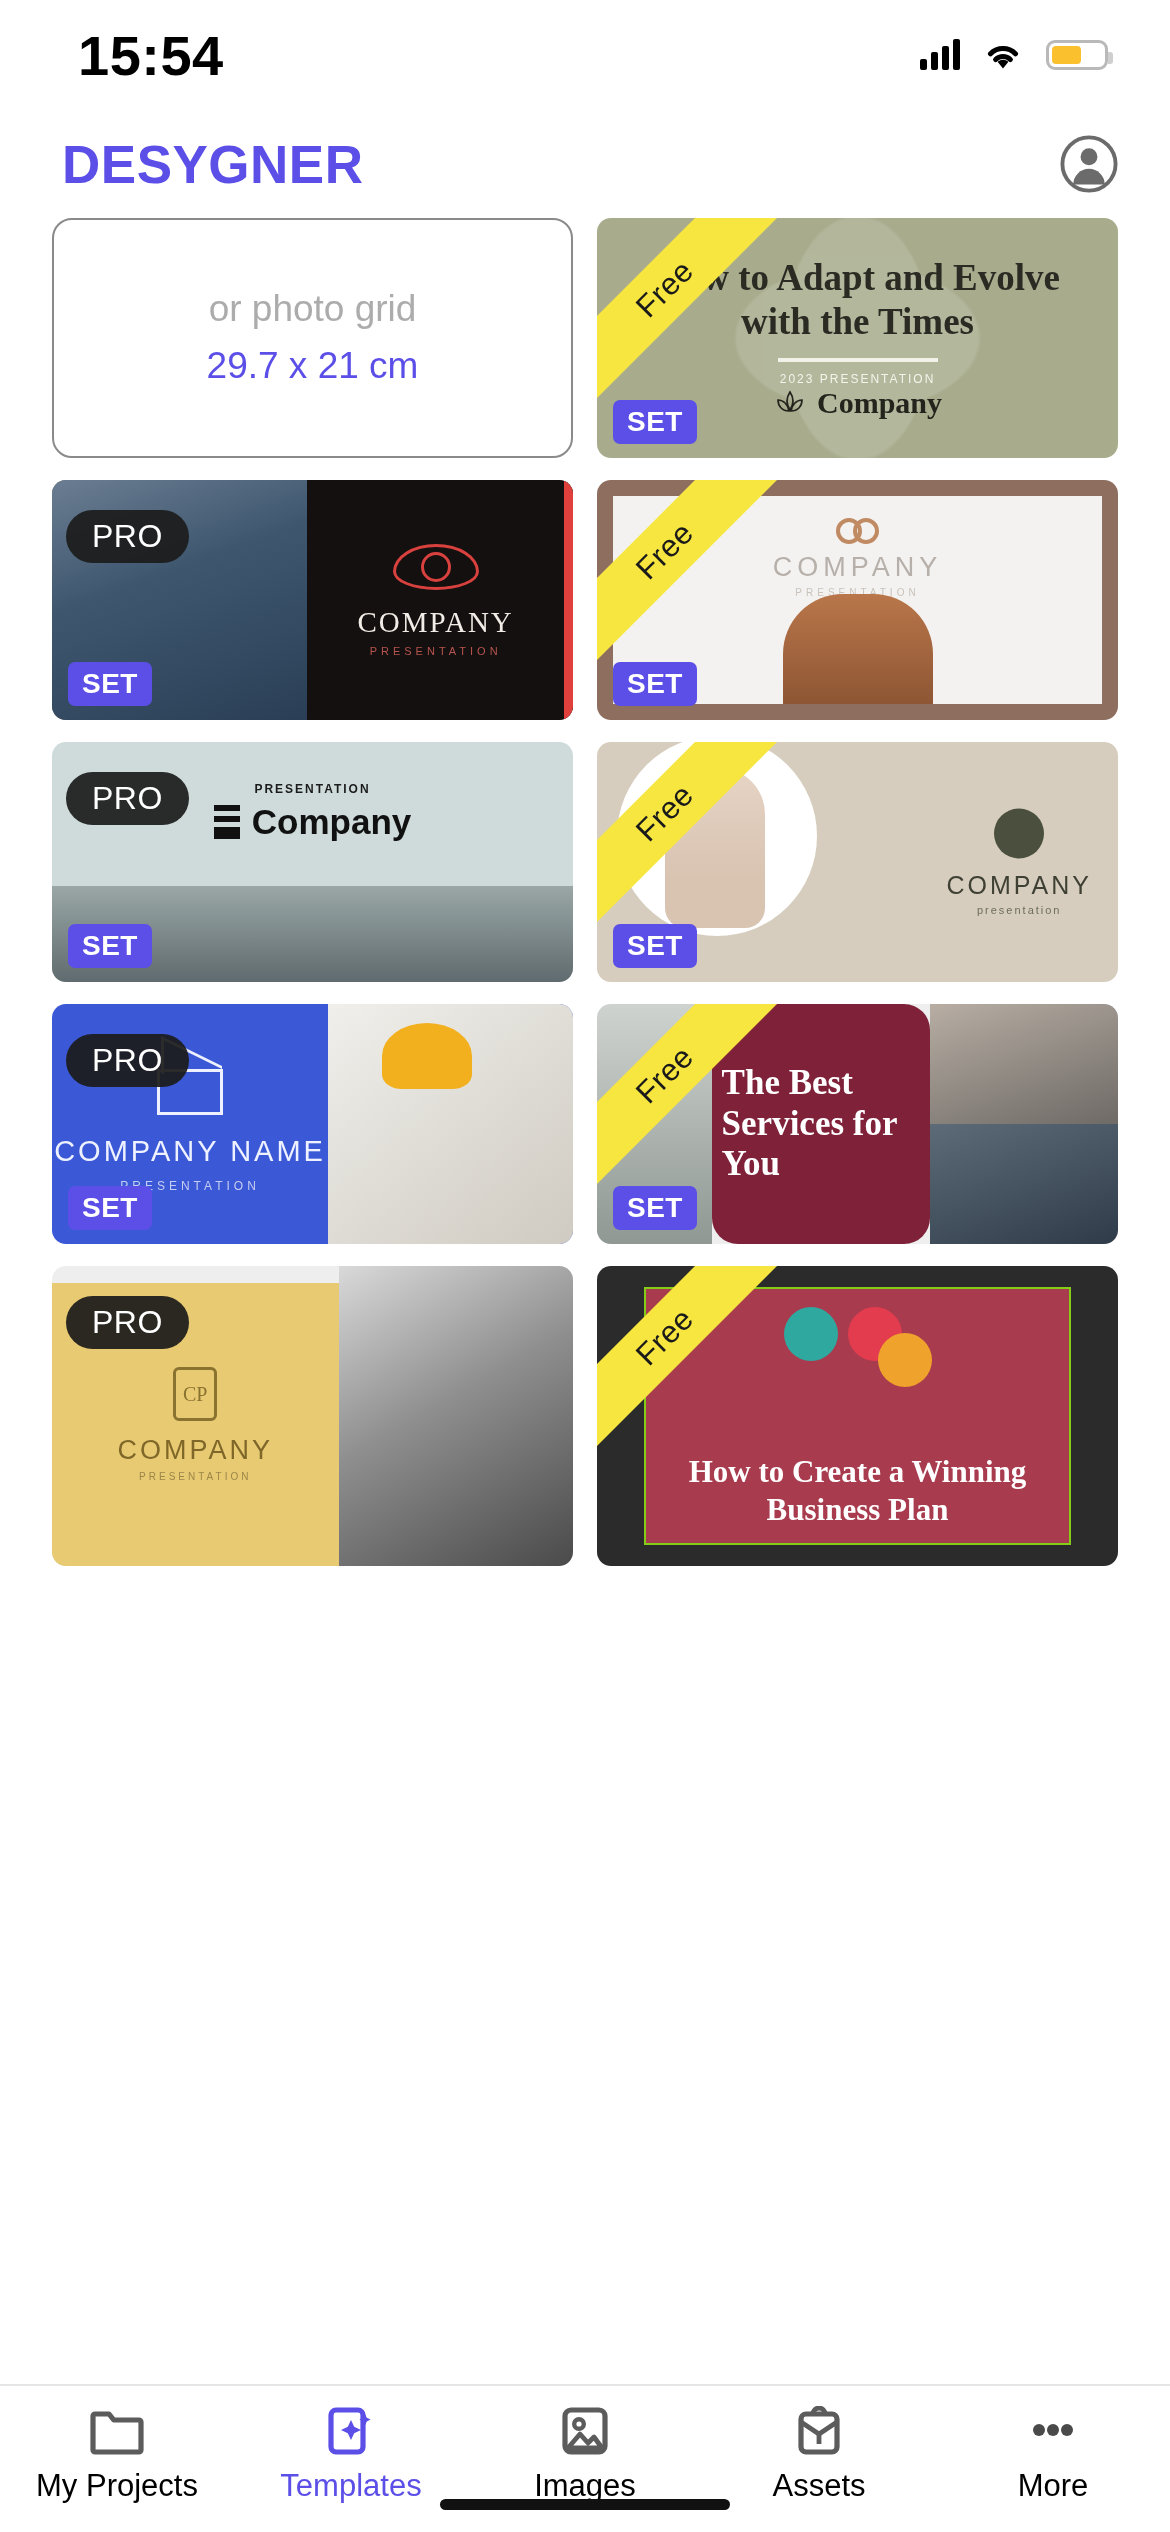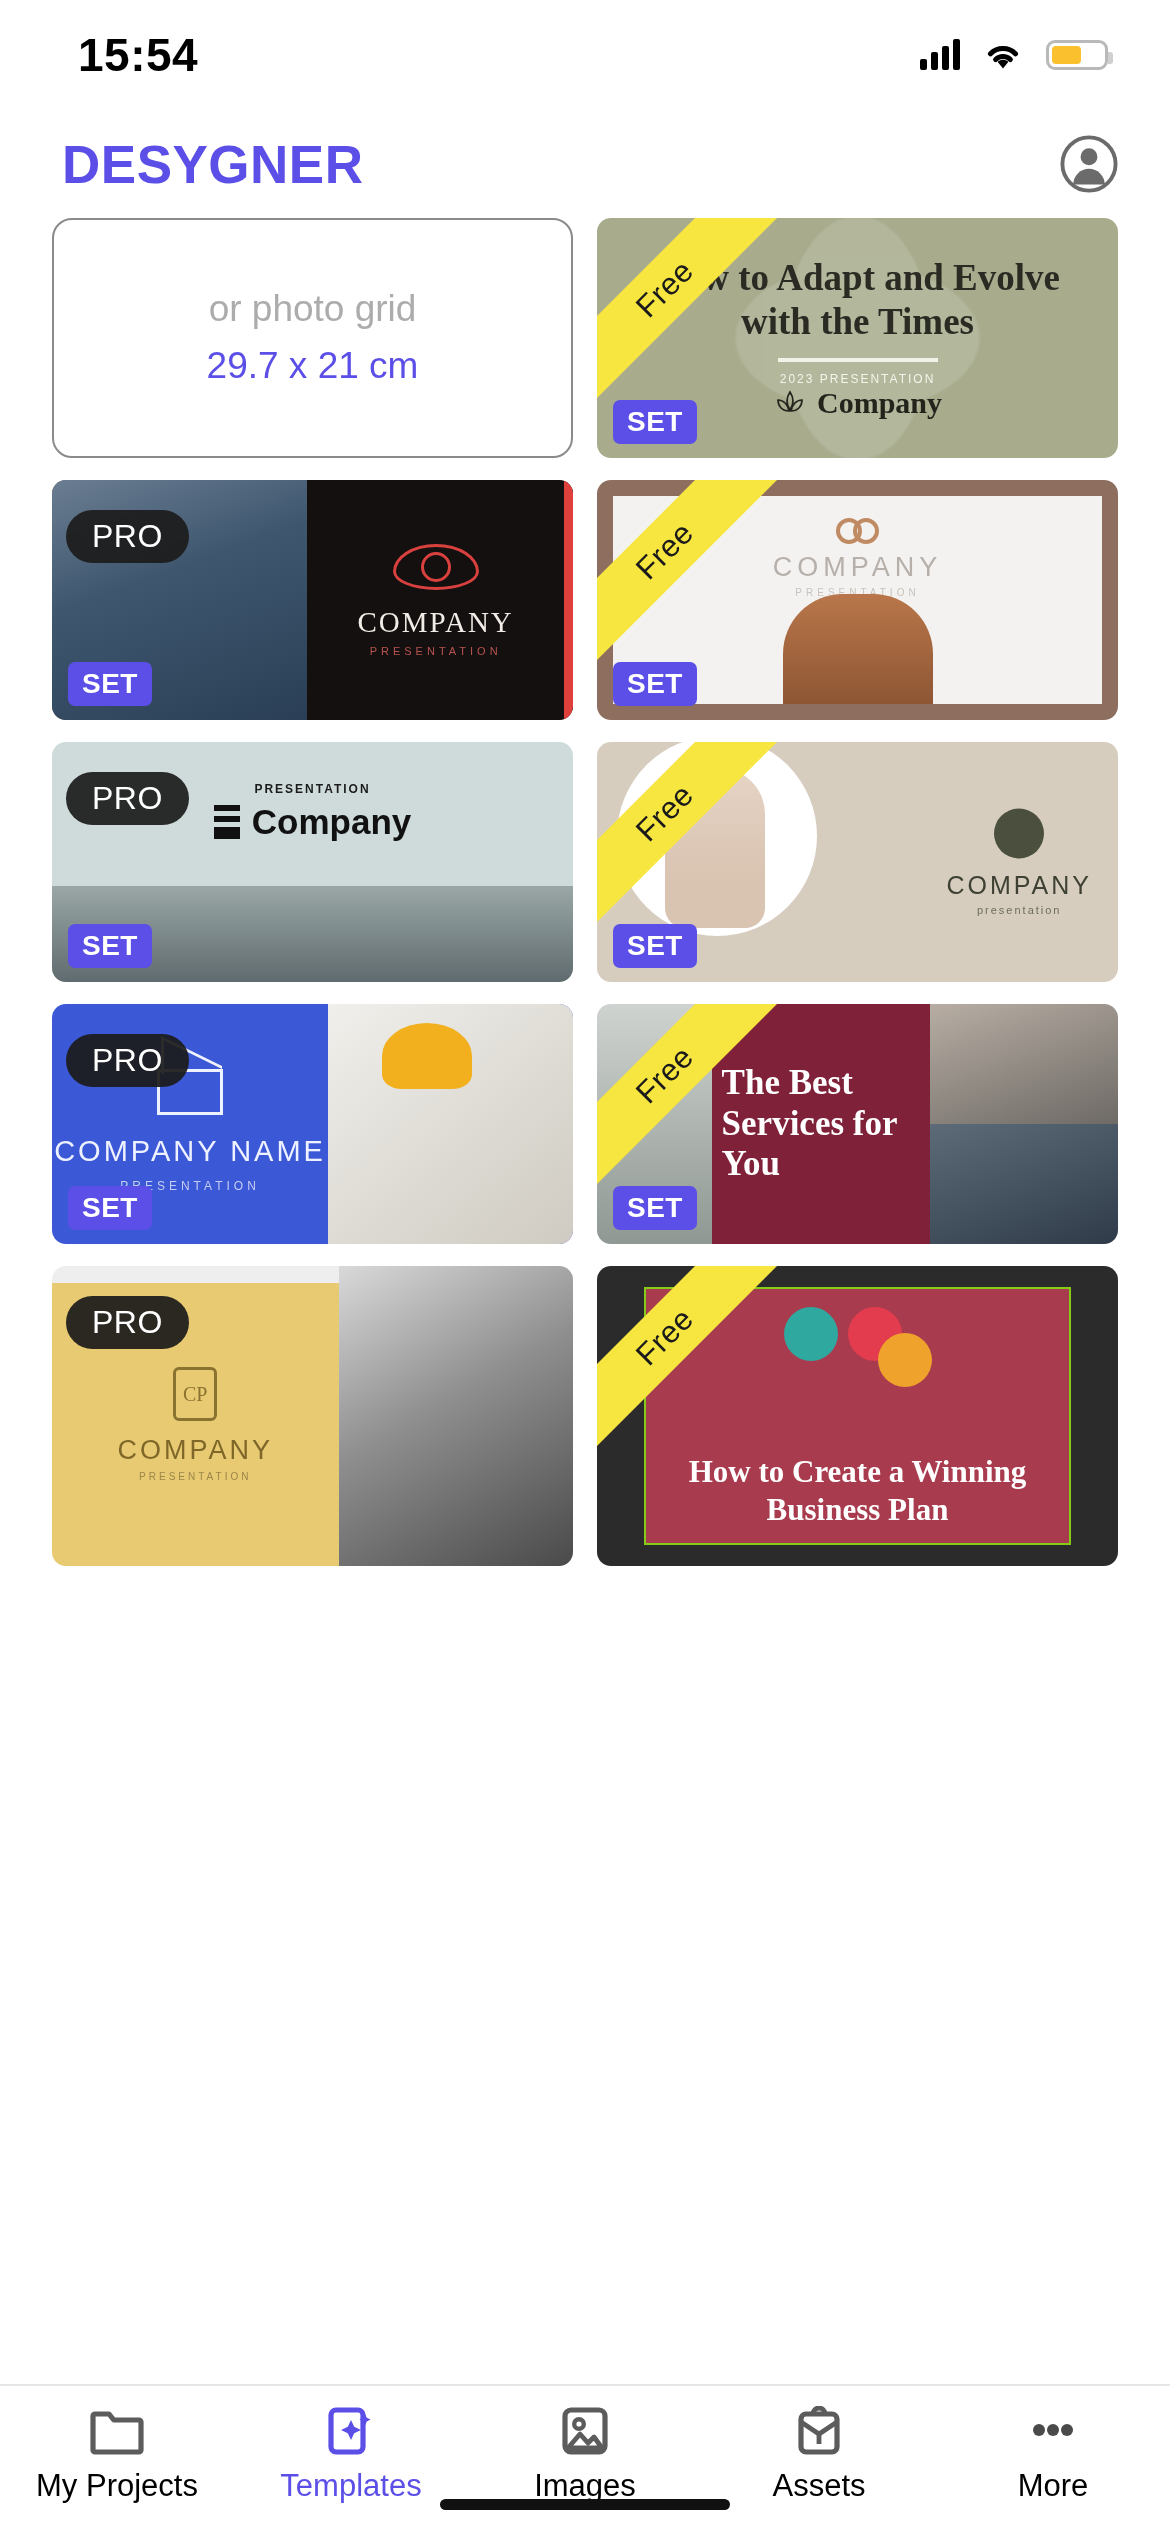--- a/index.html
+++ b/index.html
@@ -10,21 +10,21 @@
     overflow:hidden;
     position:relative;
   }
 
   
   .statusbar {
     height:110px; width:100%;
     display:flex; align-items:center; justify-content:space-between;
     padding:0 62px 0 78px;
   }
-  .status-time { font-size:46px; font-weight:600; color:#000; letter-spacing:0.5px; }
+  .status-time { font-size:56px; font-weight:600; color:#000; letter-spacing:0.5px; }
   .status-right { display:flex; align-items:center; gap:22px; }
   .sig2 { display:flex; align-items:flex-end; gap:4px; height:30px; margin-left:-14px;}
   .sig2 i { display:block; width:7px; background:#000; border-radius:2px; }
   .sig2 i:nth-child(1){height:11px;} .sig2 i:nth-child(2){height:18px;}
   .sig2 i:nth-child(3){height:24px;} .sig2 i:nth-child(4){height:31px;}
   .wifi { width:42px; height:32px; position:relative; }
   .batt {
     width:62px; height:30px; border:3px solid #b9b9b9; border-radius:9px;
     position:relative; display:flex; align-items:center; padding:3px;
   }
@@ -173,21 +173,21 @@
      width:58px; height:34px; border-top:3px solid #eef1ff; border-left:3px solid #eef1ff;
      transform:skewY(26deg); }
   .blue-co { font-size:29px; color:#eef1ff; letter-spacing:3px; text-align:center;
      line-height:1.25; }
   .blue-sub { font-size:12px; color:#c6cdf2; letter-spacing:4px; margin-top:10px; }
 
   
   .t-maroon { display:grid; grid-template-columns:22% 42% 36%; }
   .t-maroon .ph1 { background:linear-gradient(180deg,#cfd3d0 0%,#8f9893 100%); }
   .t-maroon .mid { background:#7E2139; display:flex; align-items:center;
-     justify-content:center; padding:0 10px; }
+     justify-content:center; padding:0 10px;border-radius:26px; }
   .t-maroon .ph2 { display:grid; grid-template-rows:1fr 1fr; }
   .t-maroon .ph2 div:nth-child(1){ background:linear-gradient(160deg,#b7ada3,#6e6a66); }
   .t-maroon .ph2 div:nth-child(2){ background:linear-gradient(160deg,#5d6b78,#2f3b48); }
   .maroon-title { font-family:"Liberation Serif", serif; font-weight:700;
      font-size:35px; color:#fff; line-height:1.16; }
 
   
   .t-yellow { display:flex; }
   .t-yellow .pane { width:55%; background:#E8CA72; display:flex;
      flex-direction:column; align-items:center; justify-content:center;margin-top:17px; }

